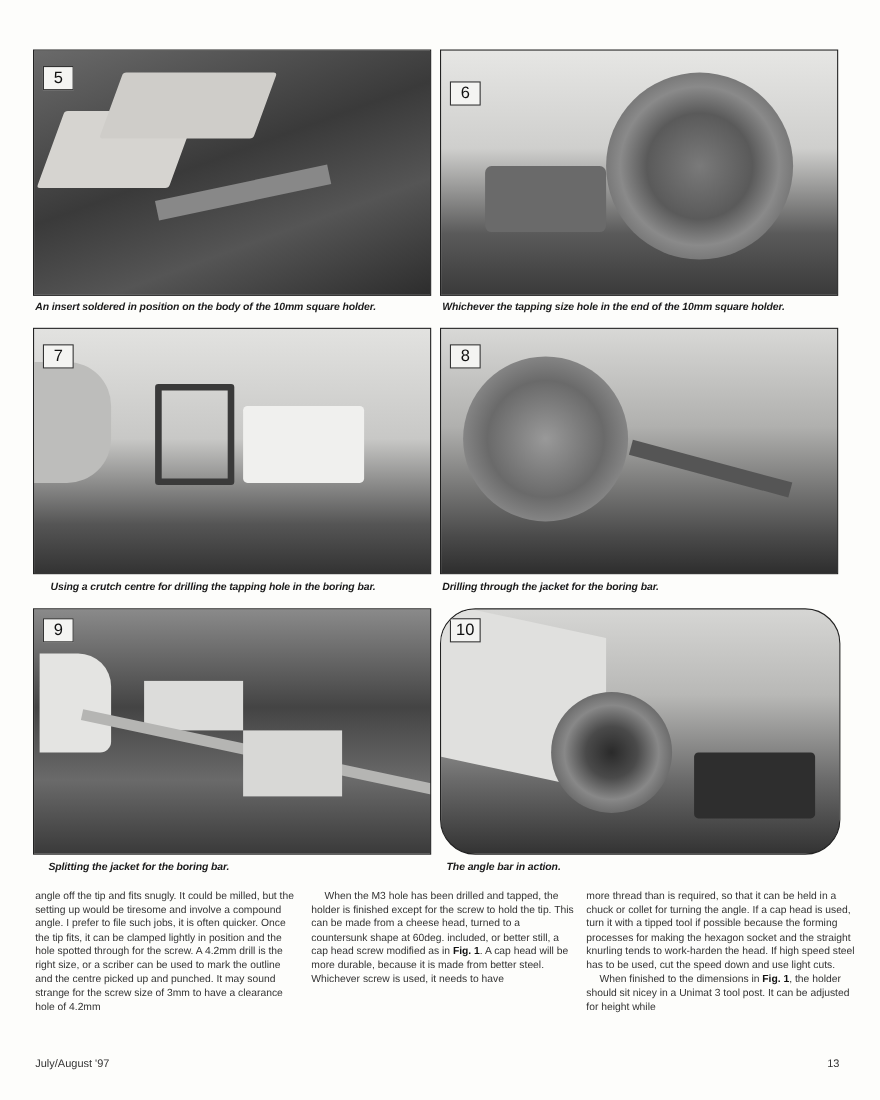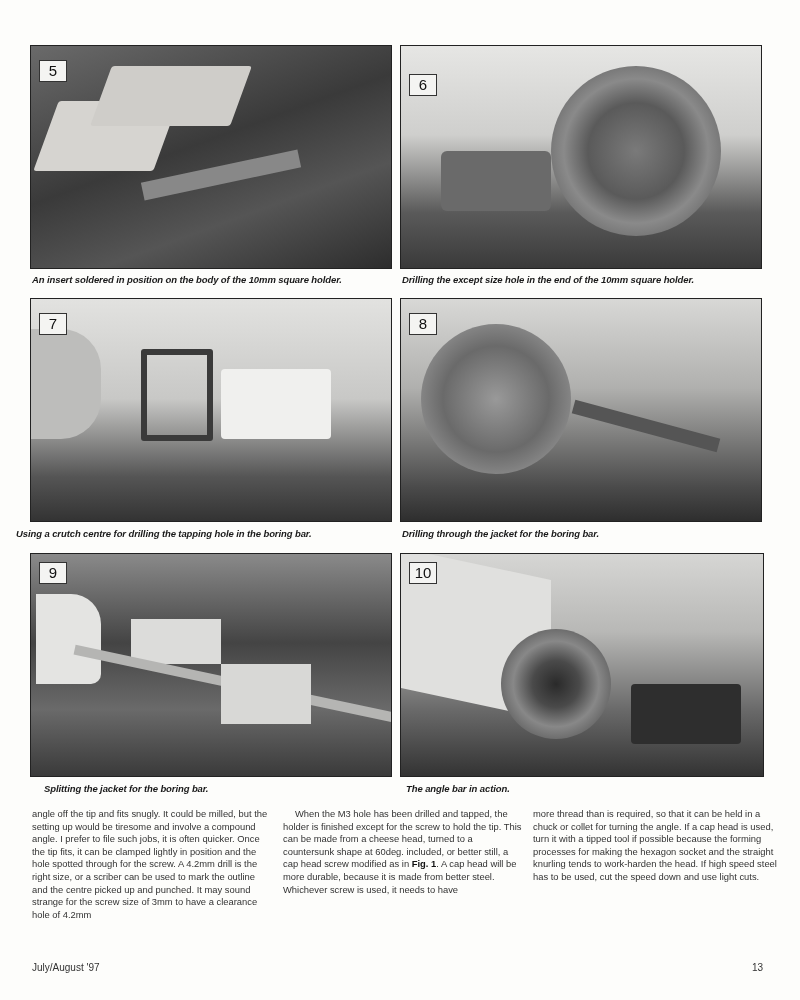--- a/index.html
+++ b/index.html
@@ -53,60 +53,61 @@
   <div class="shape" style="left:110px; top:120px; width:160px; height:18px; background:#888; transform:rotate(-12deg);"></div>
   <div class="num">5</div>
 </div>
 <div class="caption" style="left:32px; top:274px;">An insert soldered in position on the body of the 10mm square holder.</div>
 
 <div class="photo" style="left:400px; top:45px; width:360px; height:222px; background:linear-gradient(180deg,#e6e6e4 0%,#cfcfcd 40%,#5a5a5a 75%,#3a3a3a 100%);">
   <div class="shape" style="left:150px; top:20px; width:170px; height:170px; border-radius:50%; background:radial-gradient(circle,#7a7a7a 0%,#5a5a5a 40%,#8a8a8a 60%,#4a4a4a 100%);"></div>
   <div class="shape" style="left:40px; top:105px; width:110px; height:60px; background:#6a6a6a; border-radius:6px;"></div>
   <div class="num" style="top:28px;">6</div>
 </div>
-<div class="caption" style="left:402px; top:274px;">Drilling the except size hole in the end of the 10mm square holder.</div>
+<div class="caption" style="left:402px; top:274px;">Whichever the tapping size hole in the end of the 10mm square holder.</div>
 
 <div class="photo" style="left:30px; top:298px; width:360px; height:222px; background:linear-gradient(180deg,#e2e2e0 0%,#c8c8c6 45%,#555 80%,#333 100%);">
   <div class="shape" style="left:0px; top:30px; width:70px; height:110px; background:#bdbdbb; border-radius:0 40px 40px 0;"></div>
   <div class="shape" style="left:110px; top:50px; width:60px; height:80px; border:6px solid #3a3a3a; border-radius:3px;"></div>
   <div class="shape" style="left:190px; top:70px; width:110px; height:70px; background:#f0f0ee; border-radius:4px;"></div>
   <div class="num">7</div>
 </div>
-<div class="caption" style="left:16px; top:528px;">Using a crutch centre for drilling the tapping hole in the boring bar.</div>
+<div class="caption" style="left:46px; top:528px;">Using a crutch centre for drilling the tapping hole in the boring bar.</div>
 
 <div class="photo" style="left:400px; top:298px; width:360px; height:222px; background:linear-gradient(180deg,#d8d8d6 0%,#b0b0ae 40%,#4a4a4a 85%,#2e2e2e 100%);">
   <div class="shape" style="left:20px; top:25px; width:150px; height:150px; border-radius:50%; background:radial-gradient(circle,#999 0%,#6a6a6a 50%,#8a8a8a 75%,#555 100%);"></div>
   <div class="shape" style="left:170px; top:120px; width:150px; height:14px; background:#555; transform:rotate(15deg);"></div>
   <div class="num">8</div>
 </div>
 <div class="caption" style="left:402px; top:528px;">Drilling through the jacket for the boring bar.</div>
 
 <div class="photo" style="left:30px; top:553px; width:360px; height:222px; background:linear-gradient(180deg,#8a8a8a 0%,#444 40%,#6a6a6a 70%,#3a3a3a 100%);">
   <div class="shape" style="left:5px; top:40px; width:65px; height:90px; background:#e4e4e2; border-radius:0 30px 10px 0;"></div>
   <div class="shape" style="left:100px; top:65px; width:90px; height:45px; background:#dcdcda;"></div>
   <div class="shape" style="left:40px; top:125px; width:330px; height:10px; background:#b5b5b3; transform:rotate(12deg);"></div>
   <div class="shape" style="left:190px; top:110px; width:90px; height:60px; background:#d8d8d6;"></div>
   <div class="num" style="top:8px;">9</div>
 </div>
 <div class="caption" style="left:44px; top:783px;">Splitting the jacket for the boring bar.</div>
 
-<div class="photo" style="left:400px; top:553px; width:362px; height:222px; background:linear-gradient(180deg,#d6d6d4 0%,#b8b8b6 35%,#6a6a6a 70%,#333 100%);">
+<div class="photo" style="left:400px; top:553px; width:362px; height:222px; background:linear-gradient(180deg,#d6d6d4 0%,#b8b8b6 35%,#6a6a6a 70%,#333 100%);border-radius:32px;">
   <div class="shape" style="left:0px; top:10px; width:150px; height:140px; background:#e0e0de; transform:skewY(12deg);"></div>
   <div class="shape" style="left:100px; top:75px; width:110px; height:110px; border-radius:50%; background:radial-gradient(circle,#2a2a2a 0%,#4a4a4a 30%,#888 55%,#3a3a3a 100%);"></div>
   <div class="shape" style="left:230px; top:130px; width:110px; height:60px; background:#2e2e2e; border-radius:4px;"></div>
   <div class="num" style="top:8px;">10</div>
 </div>
 <div class="caption" style="left:406px; top:783px;">The angle bar in action.</div>
 
 <div class="col" style="left:32px;">
   <p>angle off the tip and fits snugly. It could be milled, but the setting up would be tiresome and involve a compound angle. I prefer to file such jobs, it is often quicker. Once the tip fits, it can be clamped lightly in position and the hole spotted through for the screw. A 4.2mm drill is the right size, or a scriber can be used to mark the outline and the centre picked up and punched. It may sound strange for the screw size of 3mm to have a clearance hole of 4.2mm</p>
 </div>
 
 <div class="col" style="left:283px;">
   <p class="indent"><span>When the M3 hole has been drilled and tapped, the holder is finished except for the screw to hold the tip. This can be made from a cheese head, turned to a countersunk shape at 60deg. included, or better still, a cap head screw modified as in </span><b>Fig. 1</b><span>. A cap head will be more durable, because it is made from better steel. Whichever screw is used, it needs to have</span></p>
 </div>
 
 <div class="col" style="left:533px; width:245px;">
   <p>more thread than is required, so that it can be held in a chuck or collet for turning the angle. If a cap head is used, turn it with a tipped tool if possible because the forming processes for making the hexagon socket and the straight knurling tends to work-harden the head. If high speed steel has to be used, cut the speed down and use light cuts.</p>
+  <p class="indent"><span>When finished to the dimensions in </span><b>Fig. 1</b><span>, the holder should sit nicey in a Unimat 3 tool post. It can be adjusted for height while</span></p>
 </div>
 
 <div class="footer-left" style="left:32px;">July/August '97</div>
 <div class="footer-right" style="left:752px;">13</div>
 
 </body></html>

